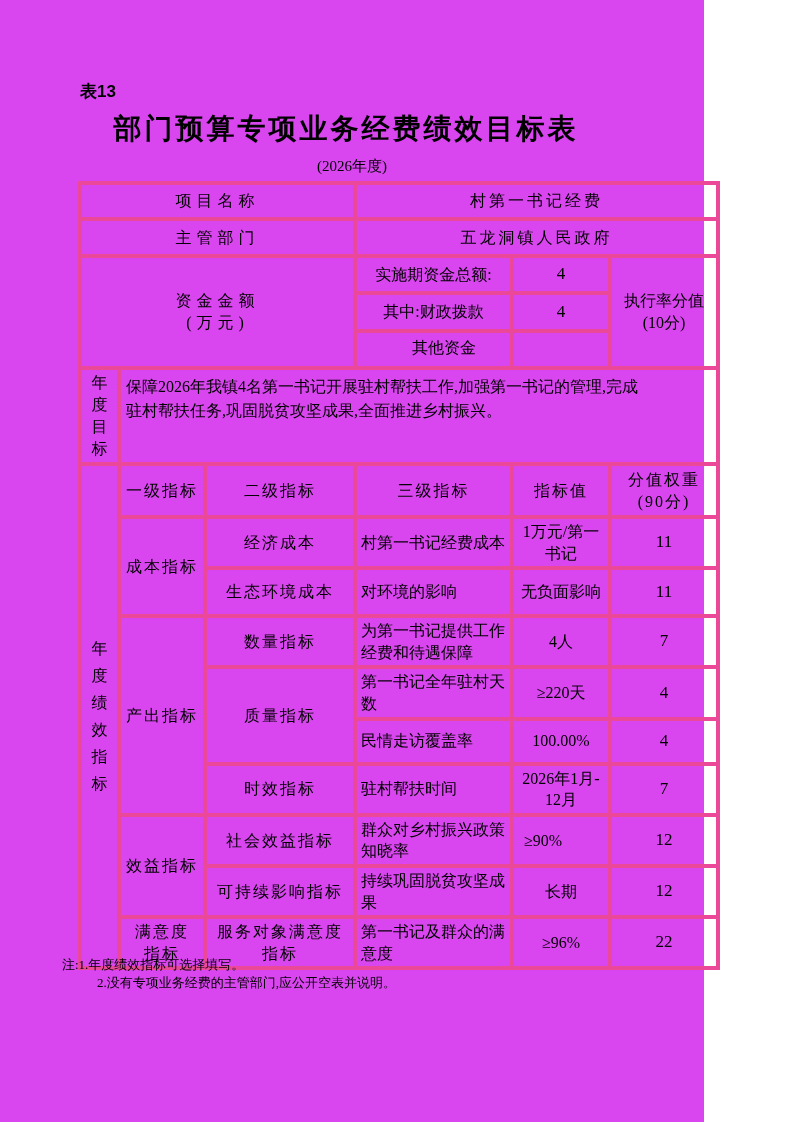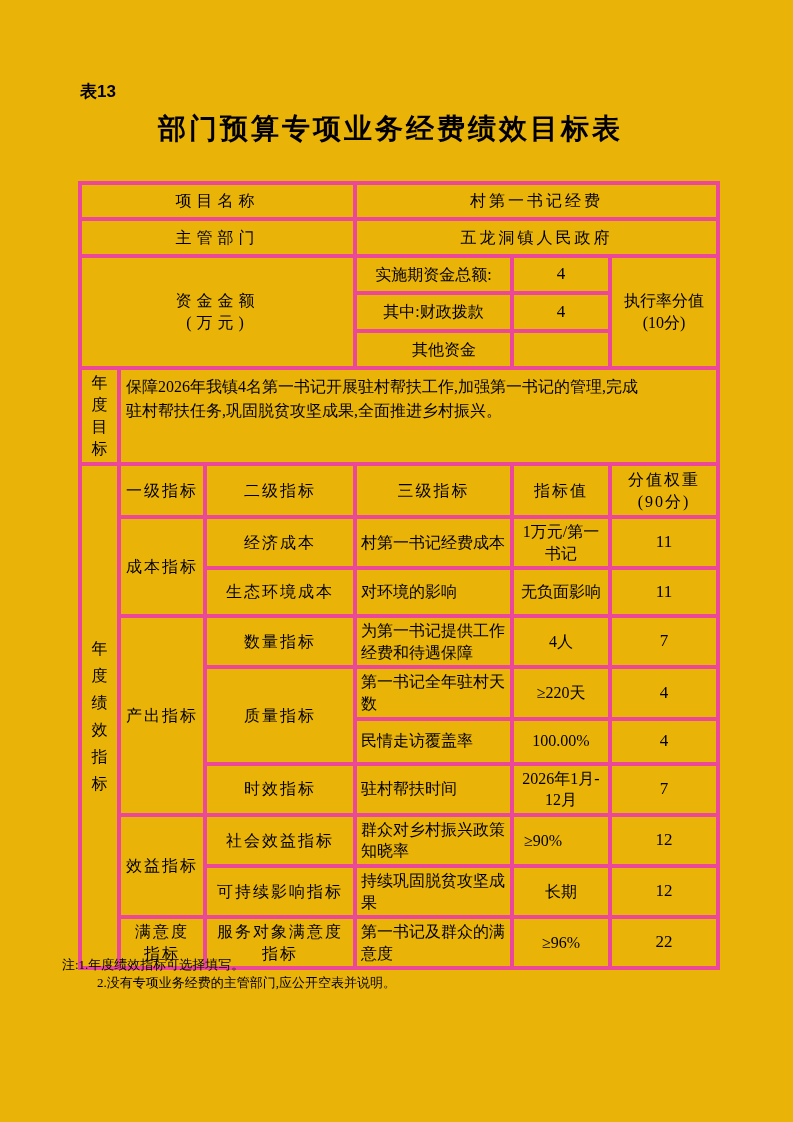--- a/index.html
+++ b/index.html
@@ -2,21 +2,21 @@
 <html><head>
 <meta charset="utf-8">
 <style>
   * { margin:0; padding:0; box-sizing:border-box; }
   html,body { background:#ffffff; }
   body {
     width:793px; height:1122px; position:relative;
     font-family:"Liberation Serif","DejaVu Serif",serif;
     color:#000;
   }
-  .sheet { position:absolute; left:0; top:0; width:793px; height:1122px; background:#eab308; }
+  .sheet { position:absolute; left:0; top:0; width:704px; height:1122px; background:#d946ef; }
 
   .table-label {
     position:absolute; left:80px; top:80px;
     font-family:"Liberation Sans","DejaVu Sans",sans-serif;
     font-size:17px; font-weight:bold;
   }
   .doc-title {
     position:absolute; left:0; right:12px; top:110px;
     text-align:center; font-size:28px; font-weight:bold; letter-spacing:3px;
   }
@@ -36,41 +36,42 @@
     text-align:center; vertical-align:middle;
     padding:2px 3px; line-height:1.35;
     white-space:pre-line;
     overflow:hidden;
   }
   .ls5 { letter-spacing:5px; }
   .ls3 { letter-spacing:3px; }
   .ls2 { letter-spacing:2px; }
   .left { text-align:left; padding-left:4px;margin-left:37px; }
   .num  { font-size:17px; }
-  .other-lbl { padding-left:24px; }
+  .other-lbl { padding-left:24px;font-family:Liberation Mono, monospace; }
   .goal-cell {
     vertical-align:top; text-align:left;
     padding:5px 10px 5px 5px; line-height:1.5;
   }
   .vert-goal { line-height:22px; letter-spacing:0; }
   .vert-perf { line-height:27px; letter-spacing:0; }
 
   .notes {
     position:absolute; left:62px; top:956px;
     font-size:13px; line-height:18px;
   }
   .notes .line2 { padding-left:35px; }
 </style>
 </head>
 <body>
 
 <div class="sheet">
 
   <div class="table-label">表13</div>
   <div class="doc-title">部门预算专项业务经费绩效目标表</div>
+  <div class="doc-subtitle">(2026年度)</div>
 
   <table class="budget">
     <colgroup>
       <col style="width:39px">
         <col style="width:86px">
         <col style="width:150px">
       <col style="width:157px">
         <col style="width:98px">
         <col style="width:108px">
     </colgroup>

